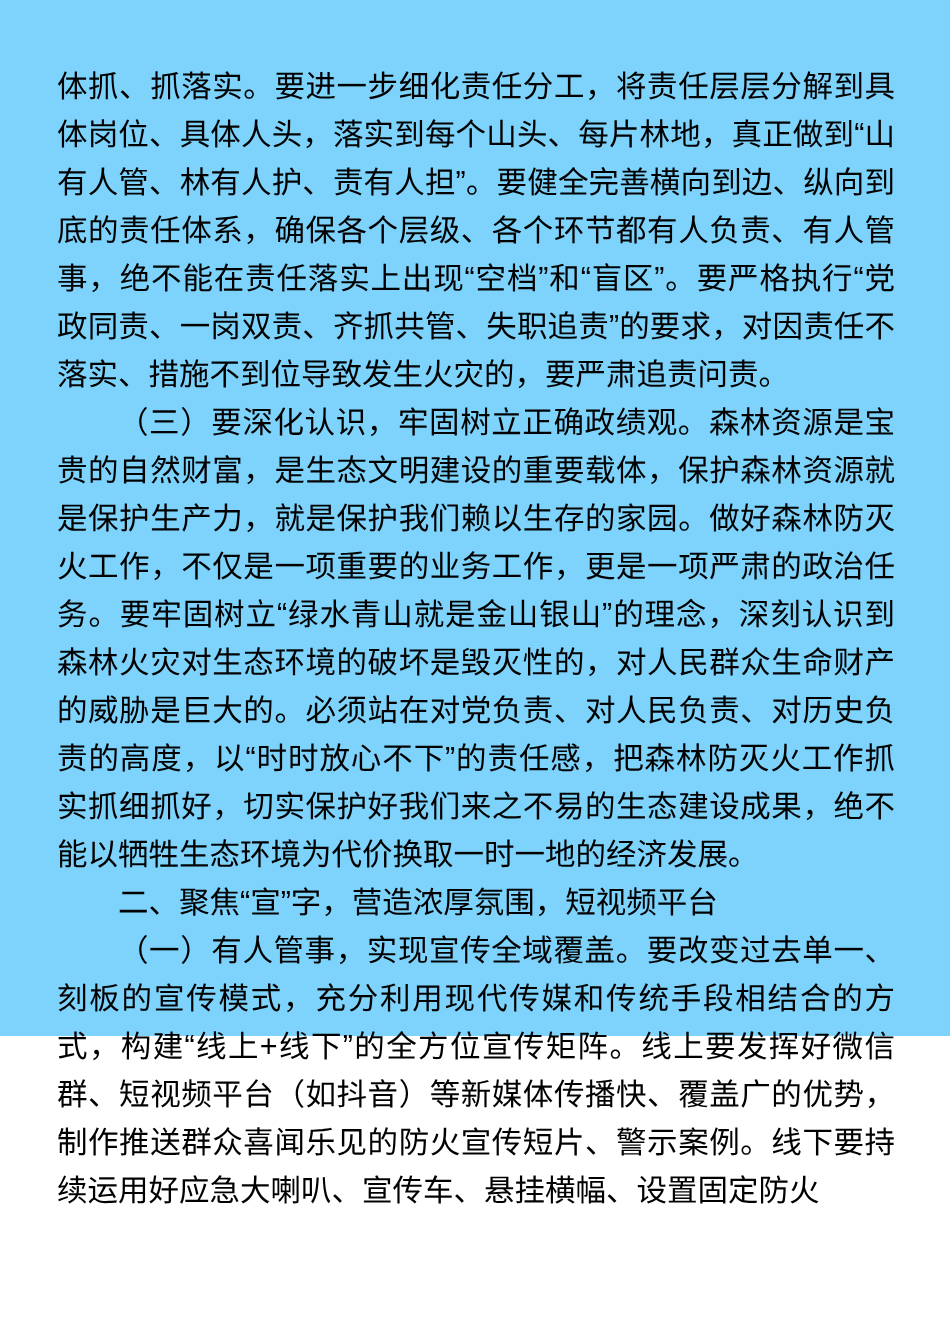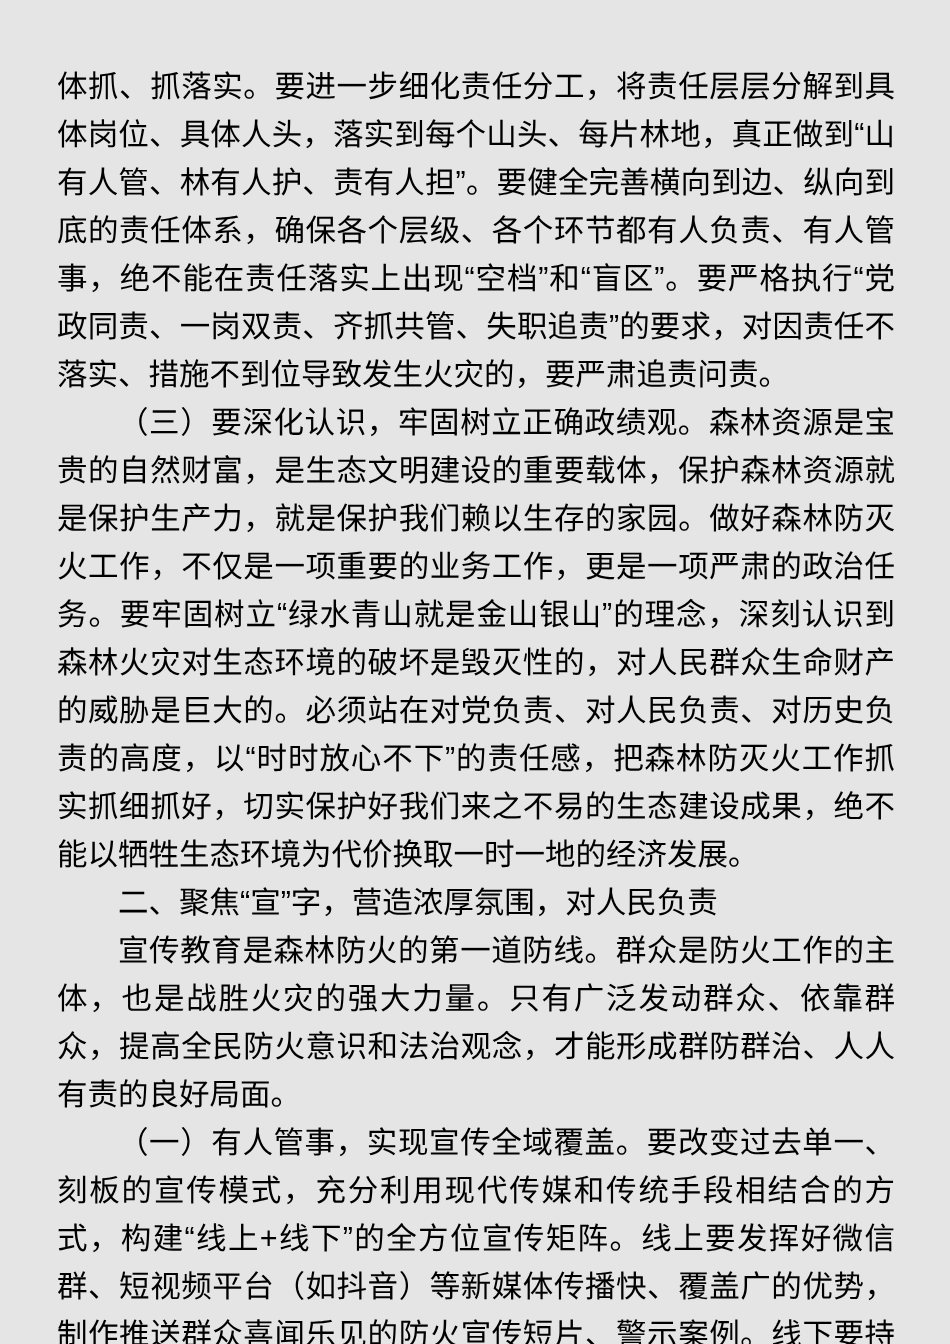--- a/index.html
+++ b/index.html
@@ -12,22 +12,22 @@
     width: 950px;
     height: 1344px;
     overflow: hidden;
     font-family: "Liberation Sans", "DejaVu Sans", sans-serif;
     color: #000000;
     -webkit-font-smoothing: antialiased;
   }
   .page {
     position: relative;
     width: 950px;
-    height: 1344px;
-    background: #e5e5e5;
+    height: 1036px;
+    background: #7dd3fc;
     box-sizing: border-box;
     padding: 62px 55px 0 57px;
   }
   .doc-body {
     width: 838px;
   }
   .para {
     margin: 0;
     font-size: 30.5px;
     line-height: 48px;
@@ -51,20 +51,19 @@
 </head>
 <body>
 
 <div class="page">
   <div class="doc-body">
 
     <p class="para cont"><span>体抓、抓落实。要进一步细化责任分工，将责任层层分解到具体岗位、具体人头，落实到每个山头、每片林地，真正做到“山有人管、林有人护、责有人担”。要健全完善横向到边、纵向到底的责任体系，确保各个层级、各个环节都有人负责、有人管事，绝不能在责任落实上出现“空档”和“盲区”。要严格执行“党政同责、一岗双责、齐抓共管、失职追责”的要求，对因责任不落实、措施不到位导致发生火灾的，要严肃追责问责。</span></p>
 
     <p class="para indent"><span class="lead">（三）要深化认识，牢固树立正确政绩观。</span><span>森林资源是宝贵的自然财富，是生态文明建设的重要载体，保护森林资源就是保护生产力，就是保护我们赖以生存的家园。做好森林防灭火工作，不仅是一项重要的业务工作，更是一项严肃的政治任务。要牢固树立“绿水青山就是金山银山”的理念，深刻认识到森林火灾对生态环境的破坏是毁灭性的，对人民群众生命财产的威胁是巨大的。必须站在对党负责、对人民负责、对历史负责的高度，以“时时放心不下”的责任感，把森林防灭火工作抓实抓细抓好，切实保护好我们来之不易的生态建设成果，绝不能以牺牲生态环境为代价换取一时一地的经济发展。</span></p>
 
-    <p class="para indent"><span>二、聚焦“宣”字，营造浓厚氛围，对人民负责</span></p>
+    <p class="para indent"><span>二、聚焦“宣”字，营造浓厚氛围，短视频平台</span></p>
 
-    <p class="para indent"><span>宣传教育是森林防火的第一道防线。群众是防火工作的主体，也是战胜火灾的强大力量。只有广泛发动群众、依靠群众，提高全民防火意识和法治观念，才能形成群防群治、人人有责的良好局面。</span></p>
 
     <p class="para indent"><span class="lead">（一）有人管事，实现宣传全域覆盖。</span><span>要改变过去单一、刻板的宣传模式，充分利用现代传媒和传统手段相结合的方式，构建“线上+线下”的全方位宣传矩阵。线上要发挥好微信群、短视频平台（如抖音）等新媒体传播快、覆盖广的优势，制作推送群众喜闻乐见的防火宣传短片、警示案例。线下要持续运用好应急大喇叭、宣传车、悬挂横幅、设置固定防火</span></p>
 
   </div>
 </div>
 
 </body></html>

